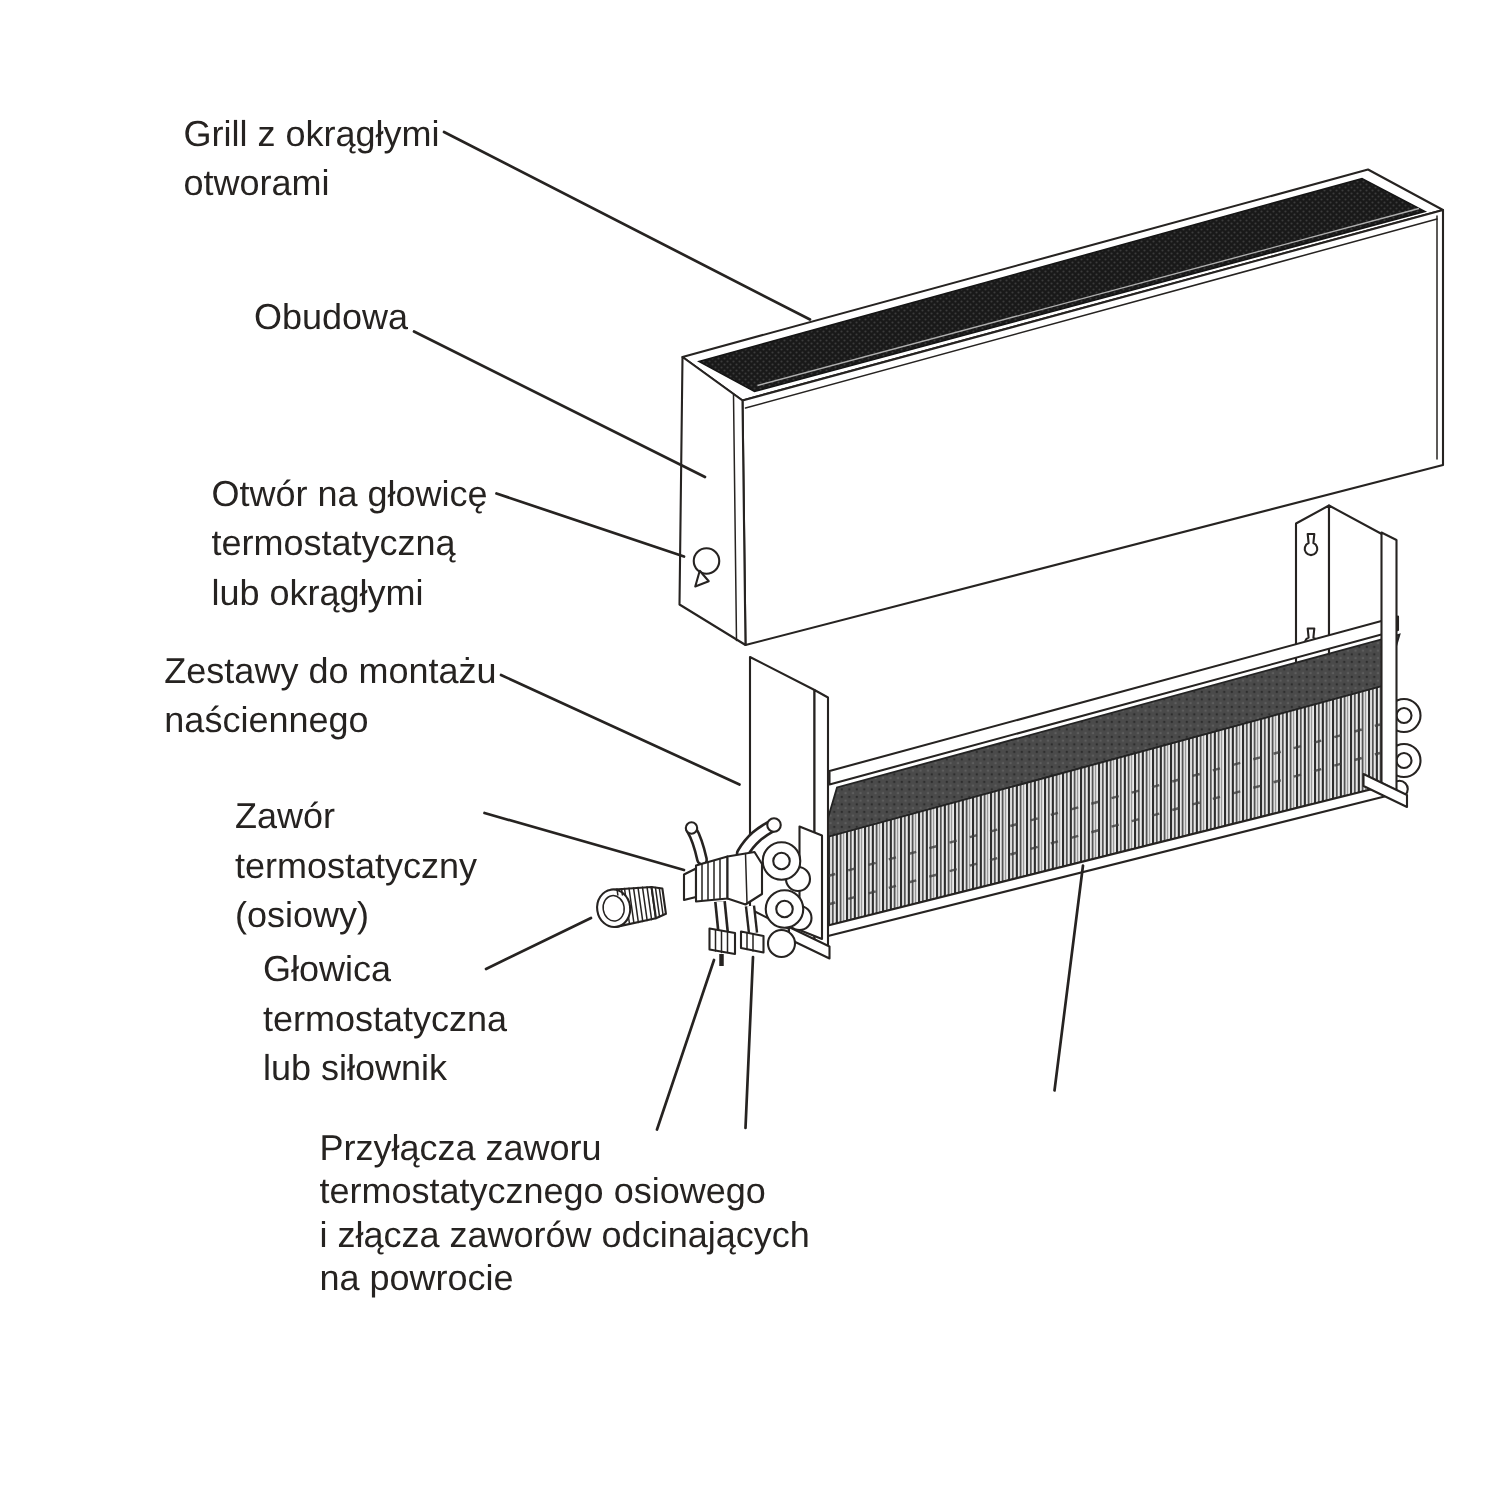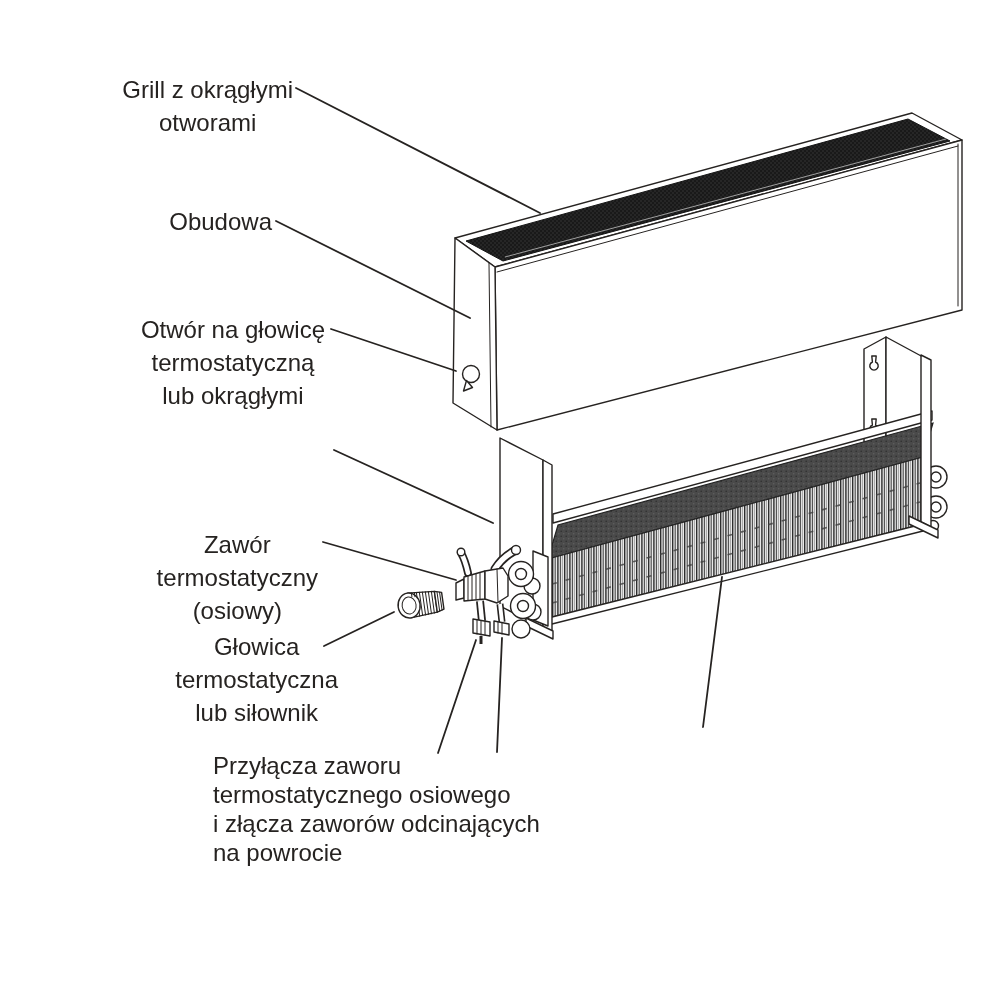--- a/index.html
+++ b/index.html
@@ -1,21 +1,21 @@
 <!DOCTYPE html>
 <html><head>
 <meta charset="utf-8">
 <style>
   html,body{margin:0;padding:0;background:#ffffff;}
   body{width:1000px;height:1000px;position:relative;overflow:hidden;
        font-family:"Liberation Sans",sans-serif;color:#262321;}
   .stage{position:absolute;inset:0;}
   .stage svg{position:absolute;left:0;top:0;}
   .lbl{position:absolute;font-size:24px;line-height:33px;white-space:pre-line;color:#262321;}
-  .r{text-align:center;}
+  .r{text-align:left;}
   .lh29{line-height:29px;}
   .caption{position:absolute;font-size:24px;line-height:30px;color:#262321;white-space:pre-line;}
   .wh{fill:#ffffff;stroke:#262321;stroke-width:1.4;stroke-linejoin:round;}
   .ln{fill:none;stroke:#262321;stroke-width:1.4;stroke-linecap:round;}
   .leader{fill:none;stroke:#262321;stroke-width:1.8;stroke-linecap:round;}
   .thin{stroke-width:1;}
 </style>
 </head>
 <body>
 
@@ -150,26 +150,28 @@
       <path class="leader" d="M324,646 L394,612"></path>
       <path class="leader" d="M476,640 L438,753"></path>
       <path class="leader" d="M502,638 L497,752"></path>
       <path class="leader" d="M722,577 L703,727"></path>
     </g>
   </svg>
 
   <div class="lbl r" style="right:707px;top:73px">Grill z okrągłymi
 otworami</div>
 
-  <div class="lbl r" style="right:728px;top:205px">Obudowa</div>
+  <div class="lbl r" style="right:728px;top:195px">Obudowa</div>
 
   <div class="lbl r" style="right:675px;top:313px">Otwór na głowicę
 termostatyczną
 lub okrągłymi</div>
 
+  <div class="lbl r" style="right:669px;top:431px">Zestawy do montażu
+naściennego</div>
 
   <div class="lbl r" style="right:682px;top:528px">Zawór
 termostatyczny
 (osiowy)</div>
 
   <div class="lbl r" style="right:662px;top:630px">Głowica
 termostatyczna
 lub siłownik</div>
 
   <div class="lbl lh29" style="left:213px;top:751px">Przyłącza zaworu

